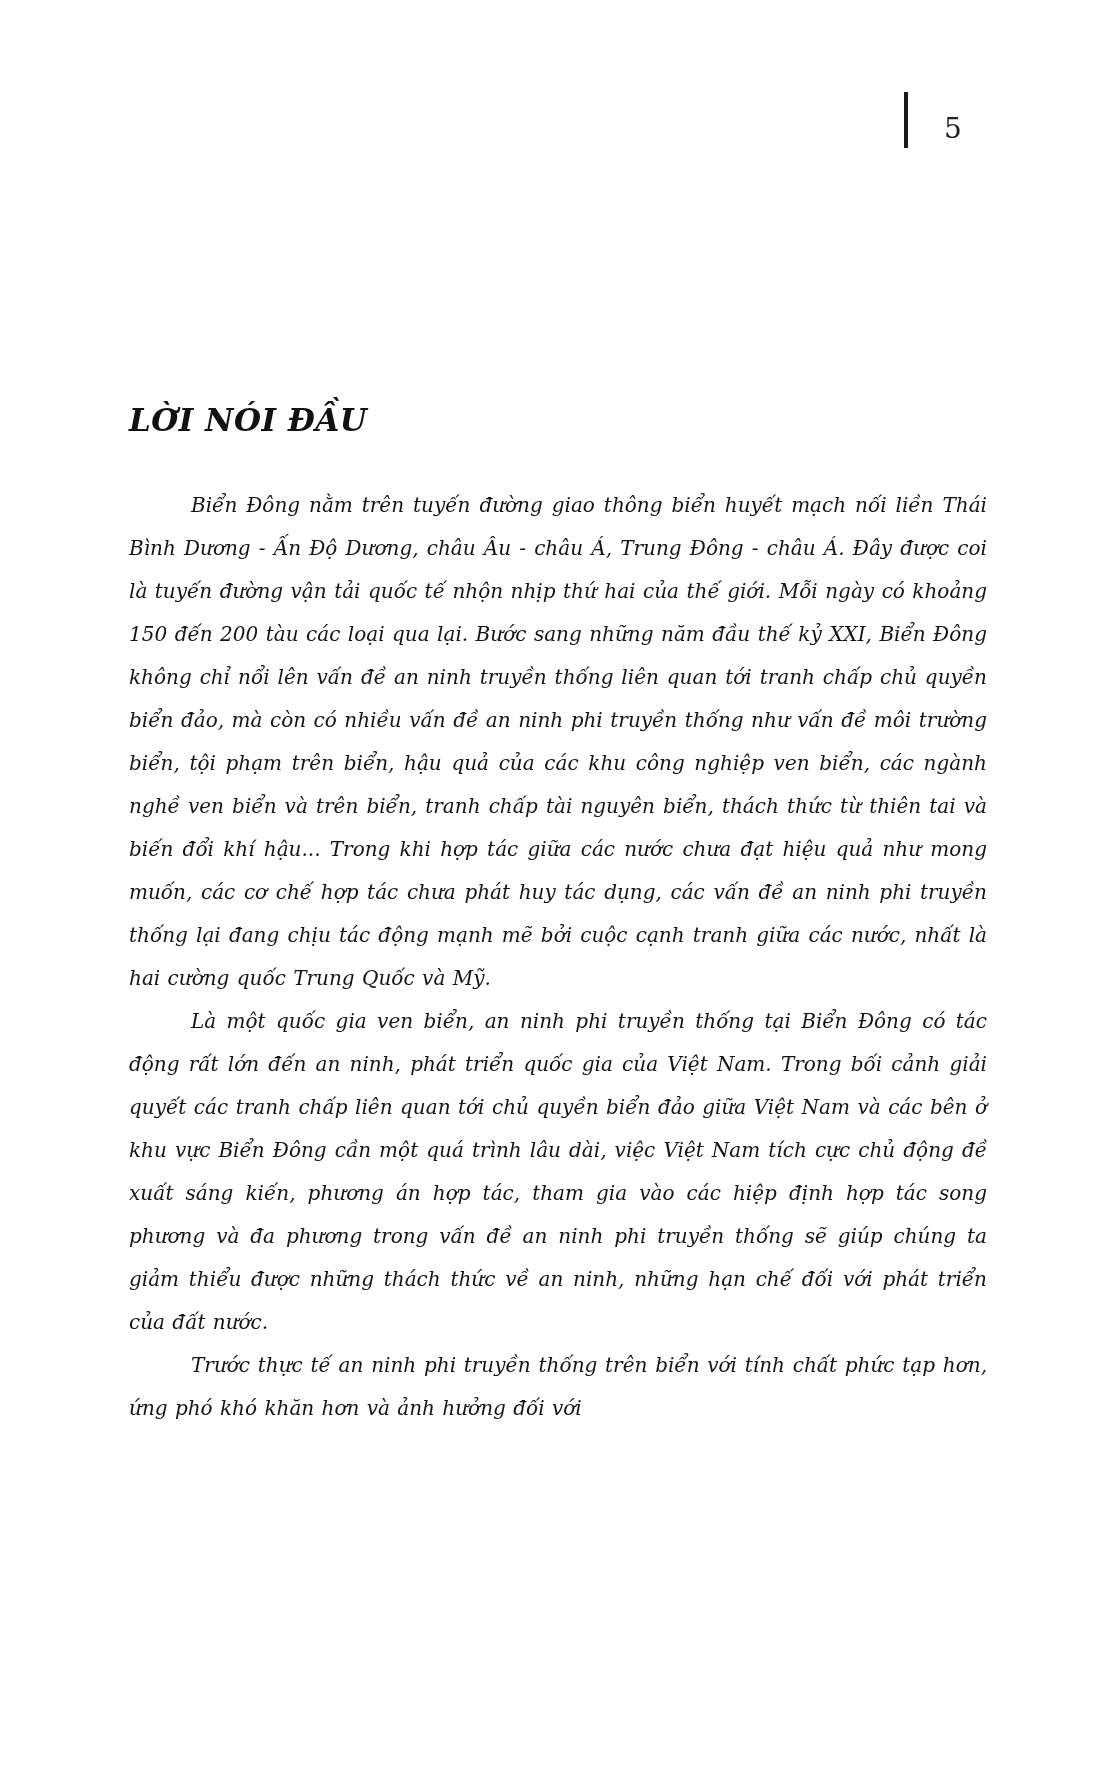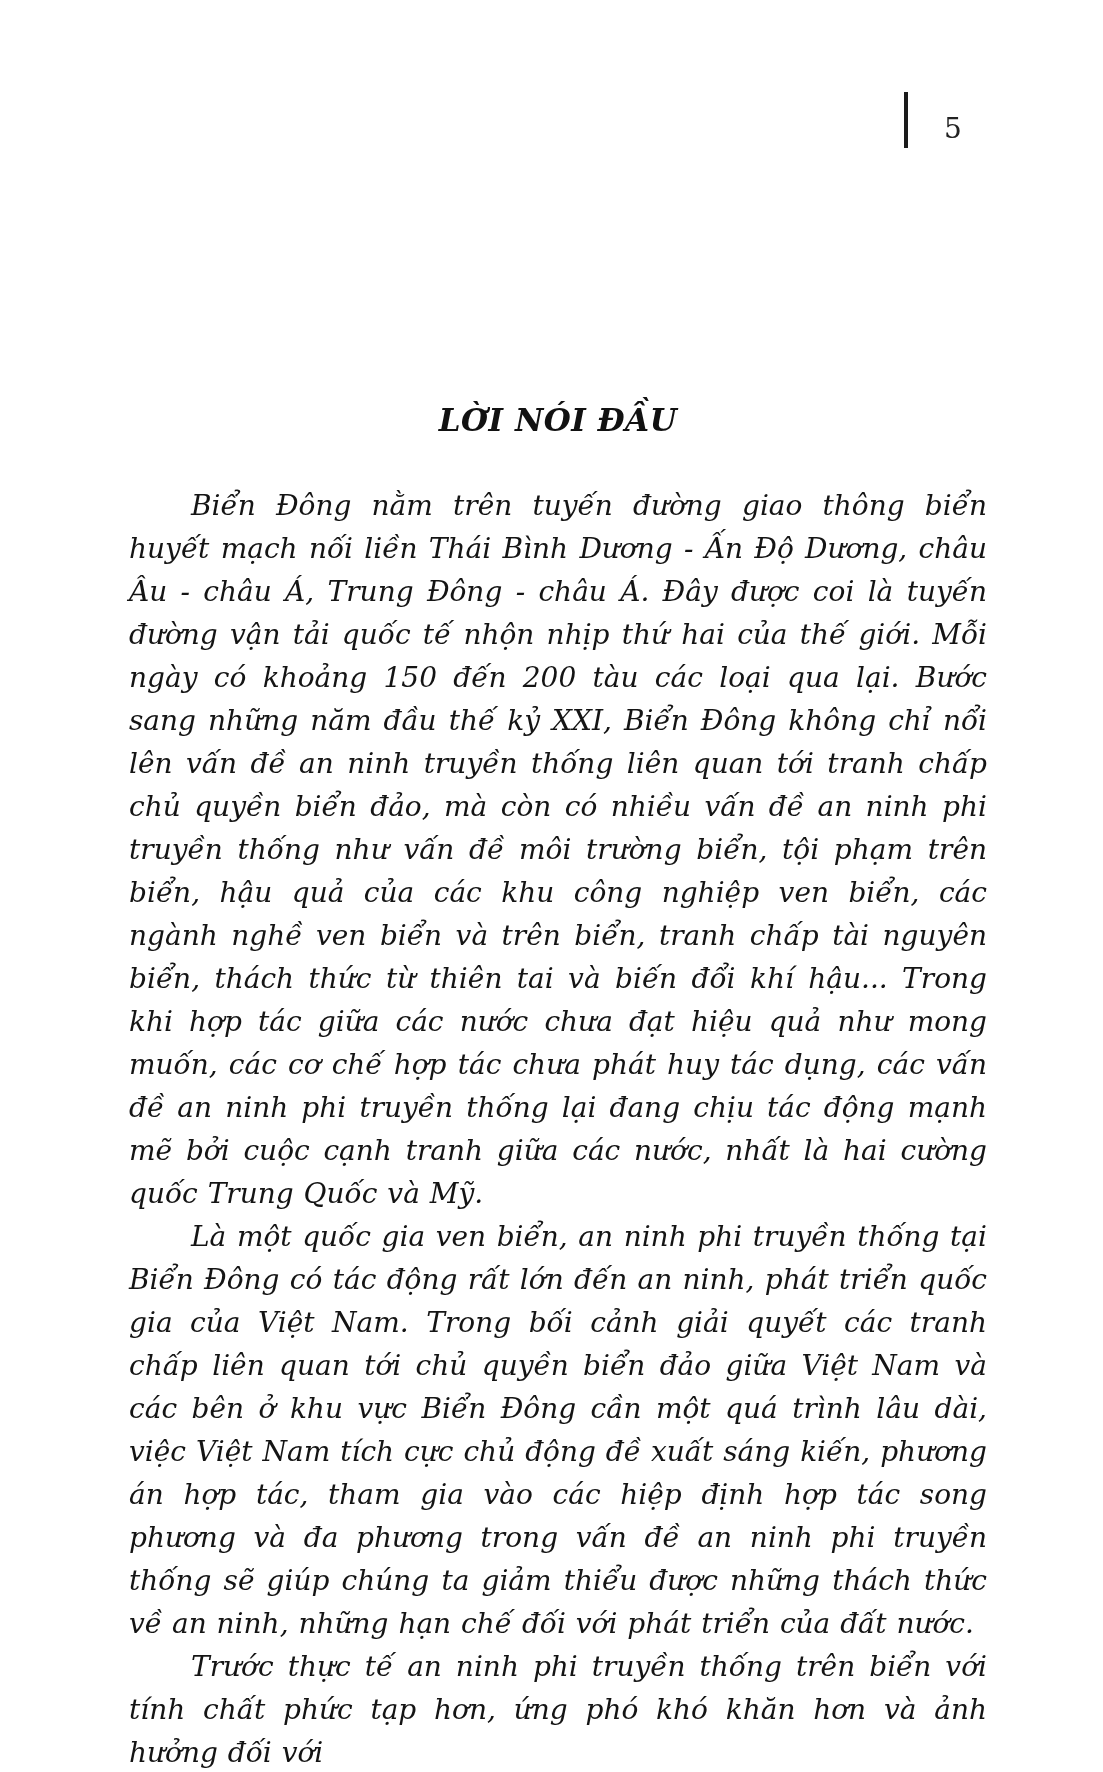--- a/index.html
+++ b/index.html
@@ -39,31 +39,30 @@
   }
   
   .content {
     position: absolute;
     left: 129px;
     top: 402px;
     width: 858px;
   }
   .chapter-title {
     margin: 0 0 46px 0;
-    text-align: center;
     font-size: 31px;
     font-weight: bold;
     font-style: italic;
     letter-spacing: 0.5px;
     color: #111111;
   }
   .body-text p {
     margin: 0;
     font-style: italic;
-    font-size: 28px;
+    font-size: 20px;
     line-height: 43px;
     text-align: justify;
     text-align-last: left;
     text-indent: 62px;
     color: #141414;
     word-spacing: 1px;
   }
 </style>
 </head>
 <body>

